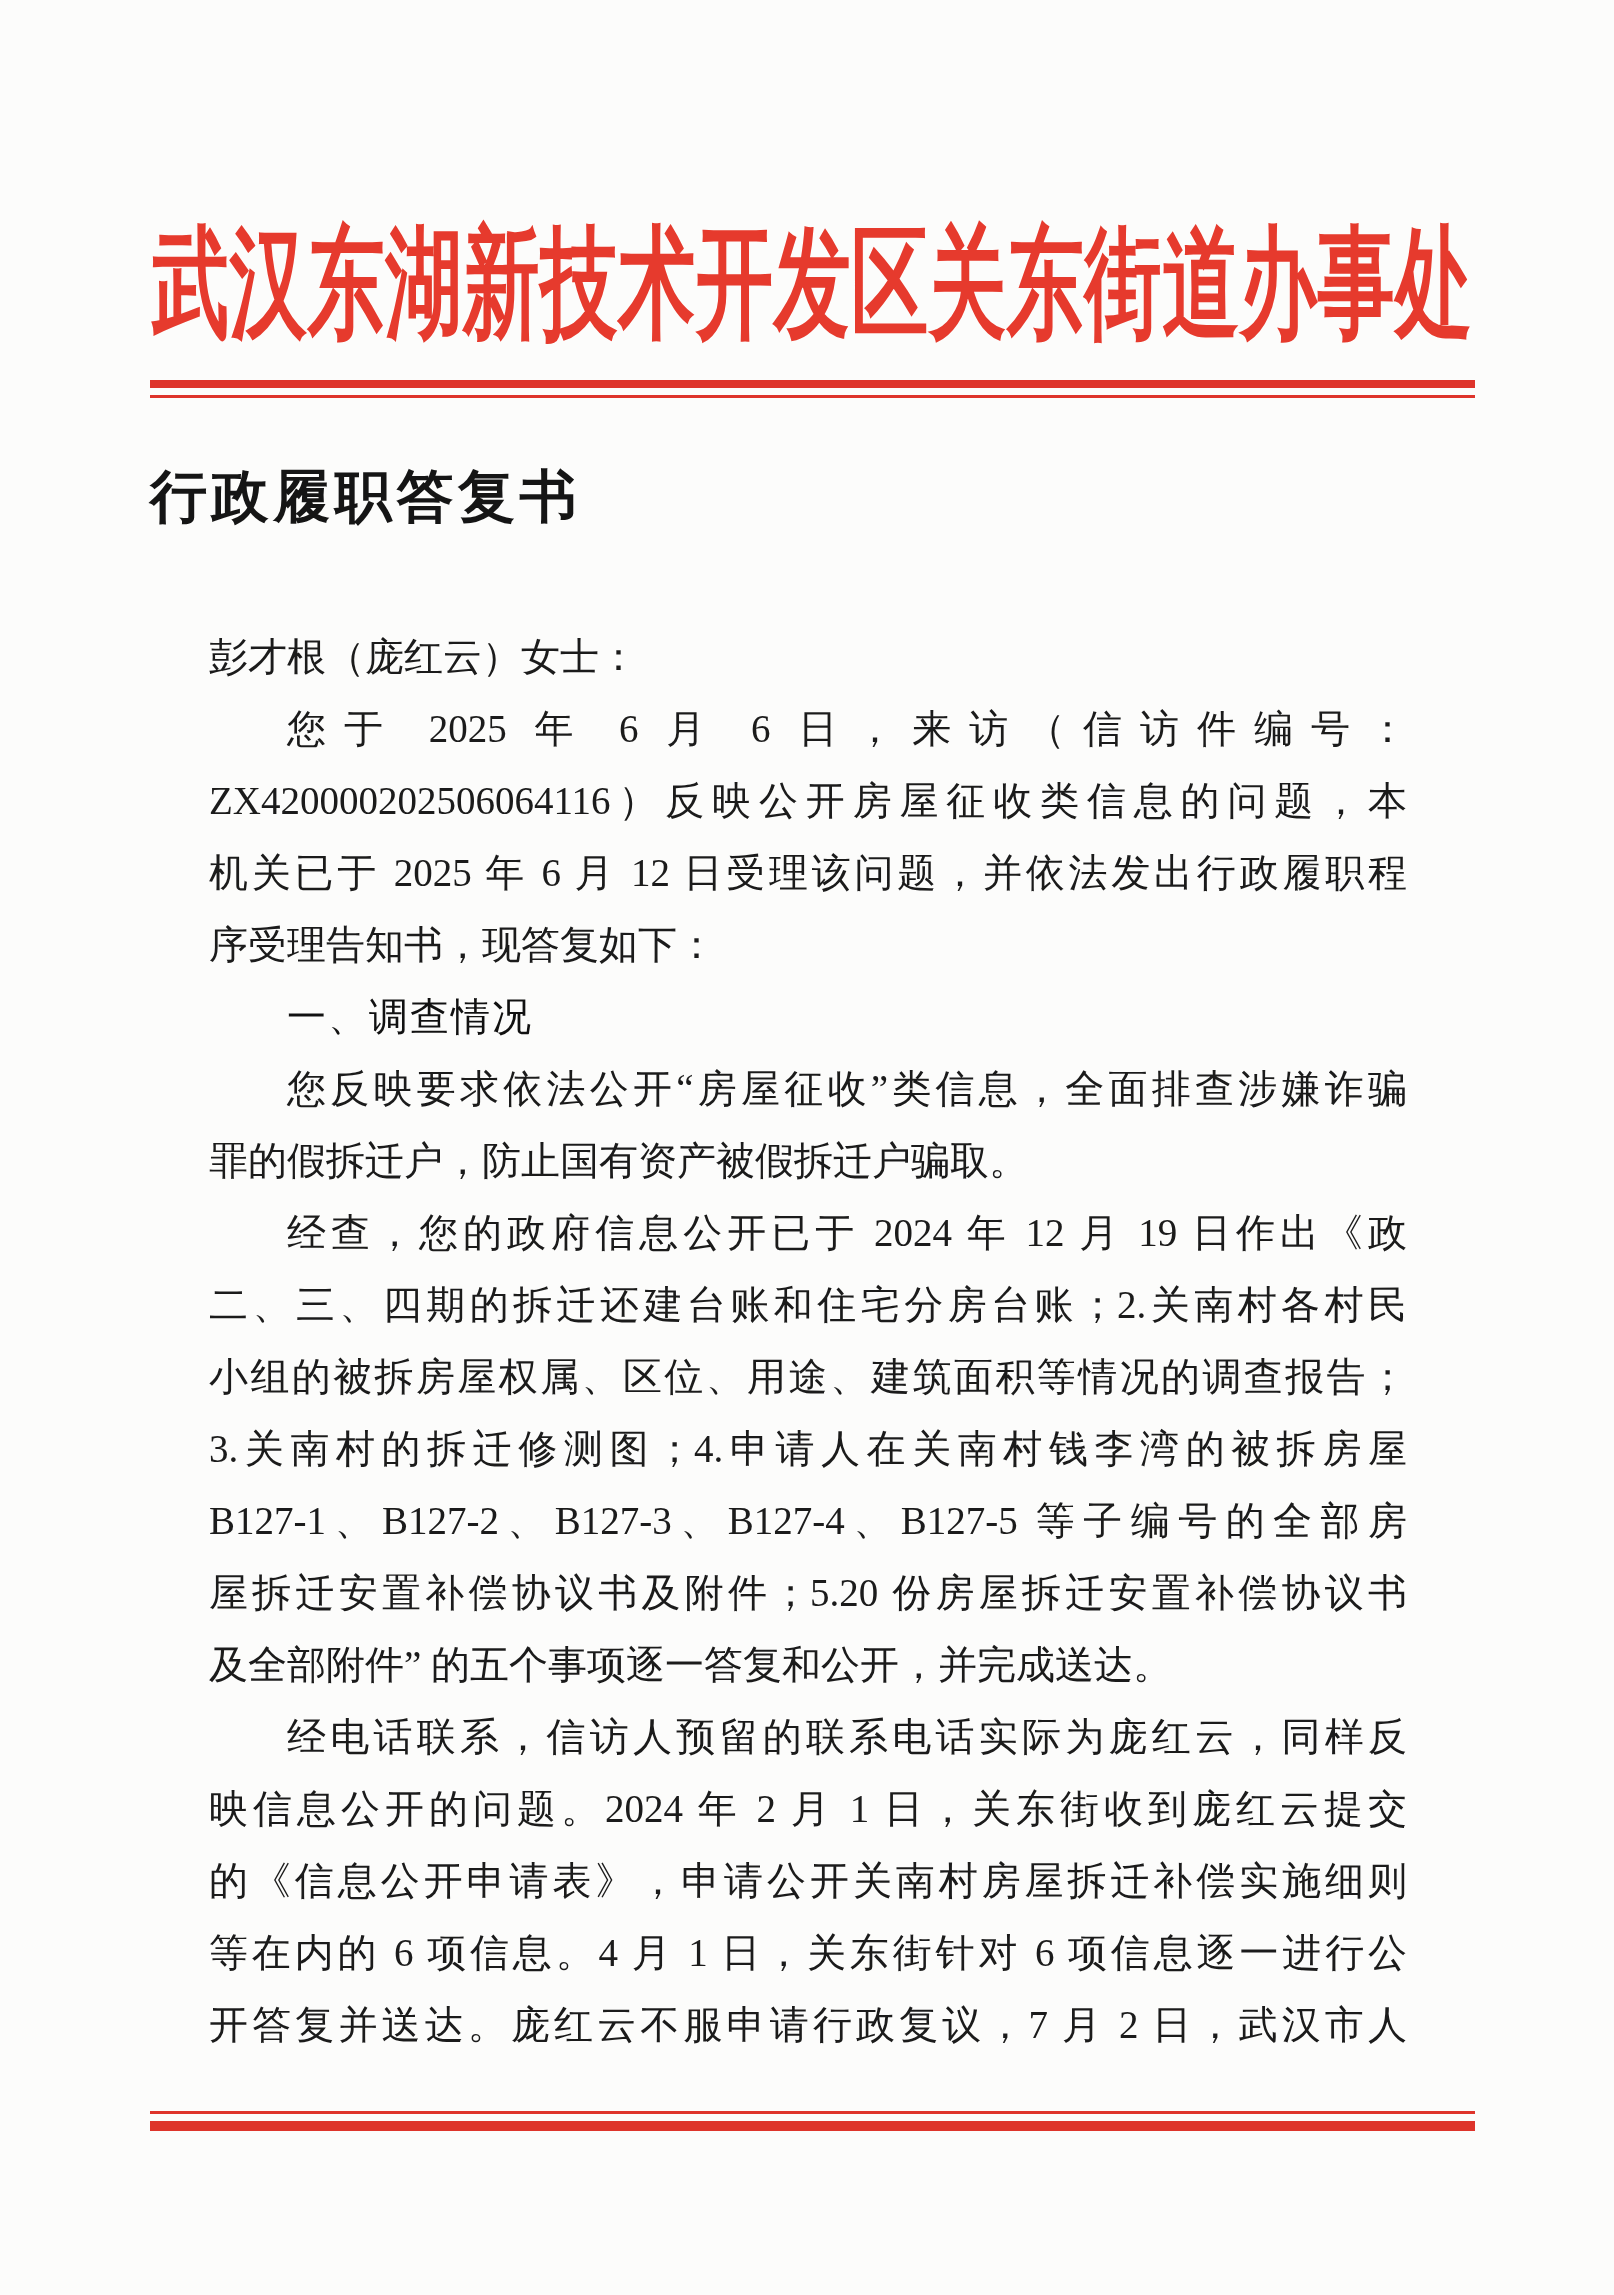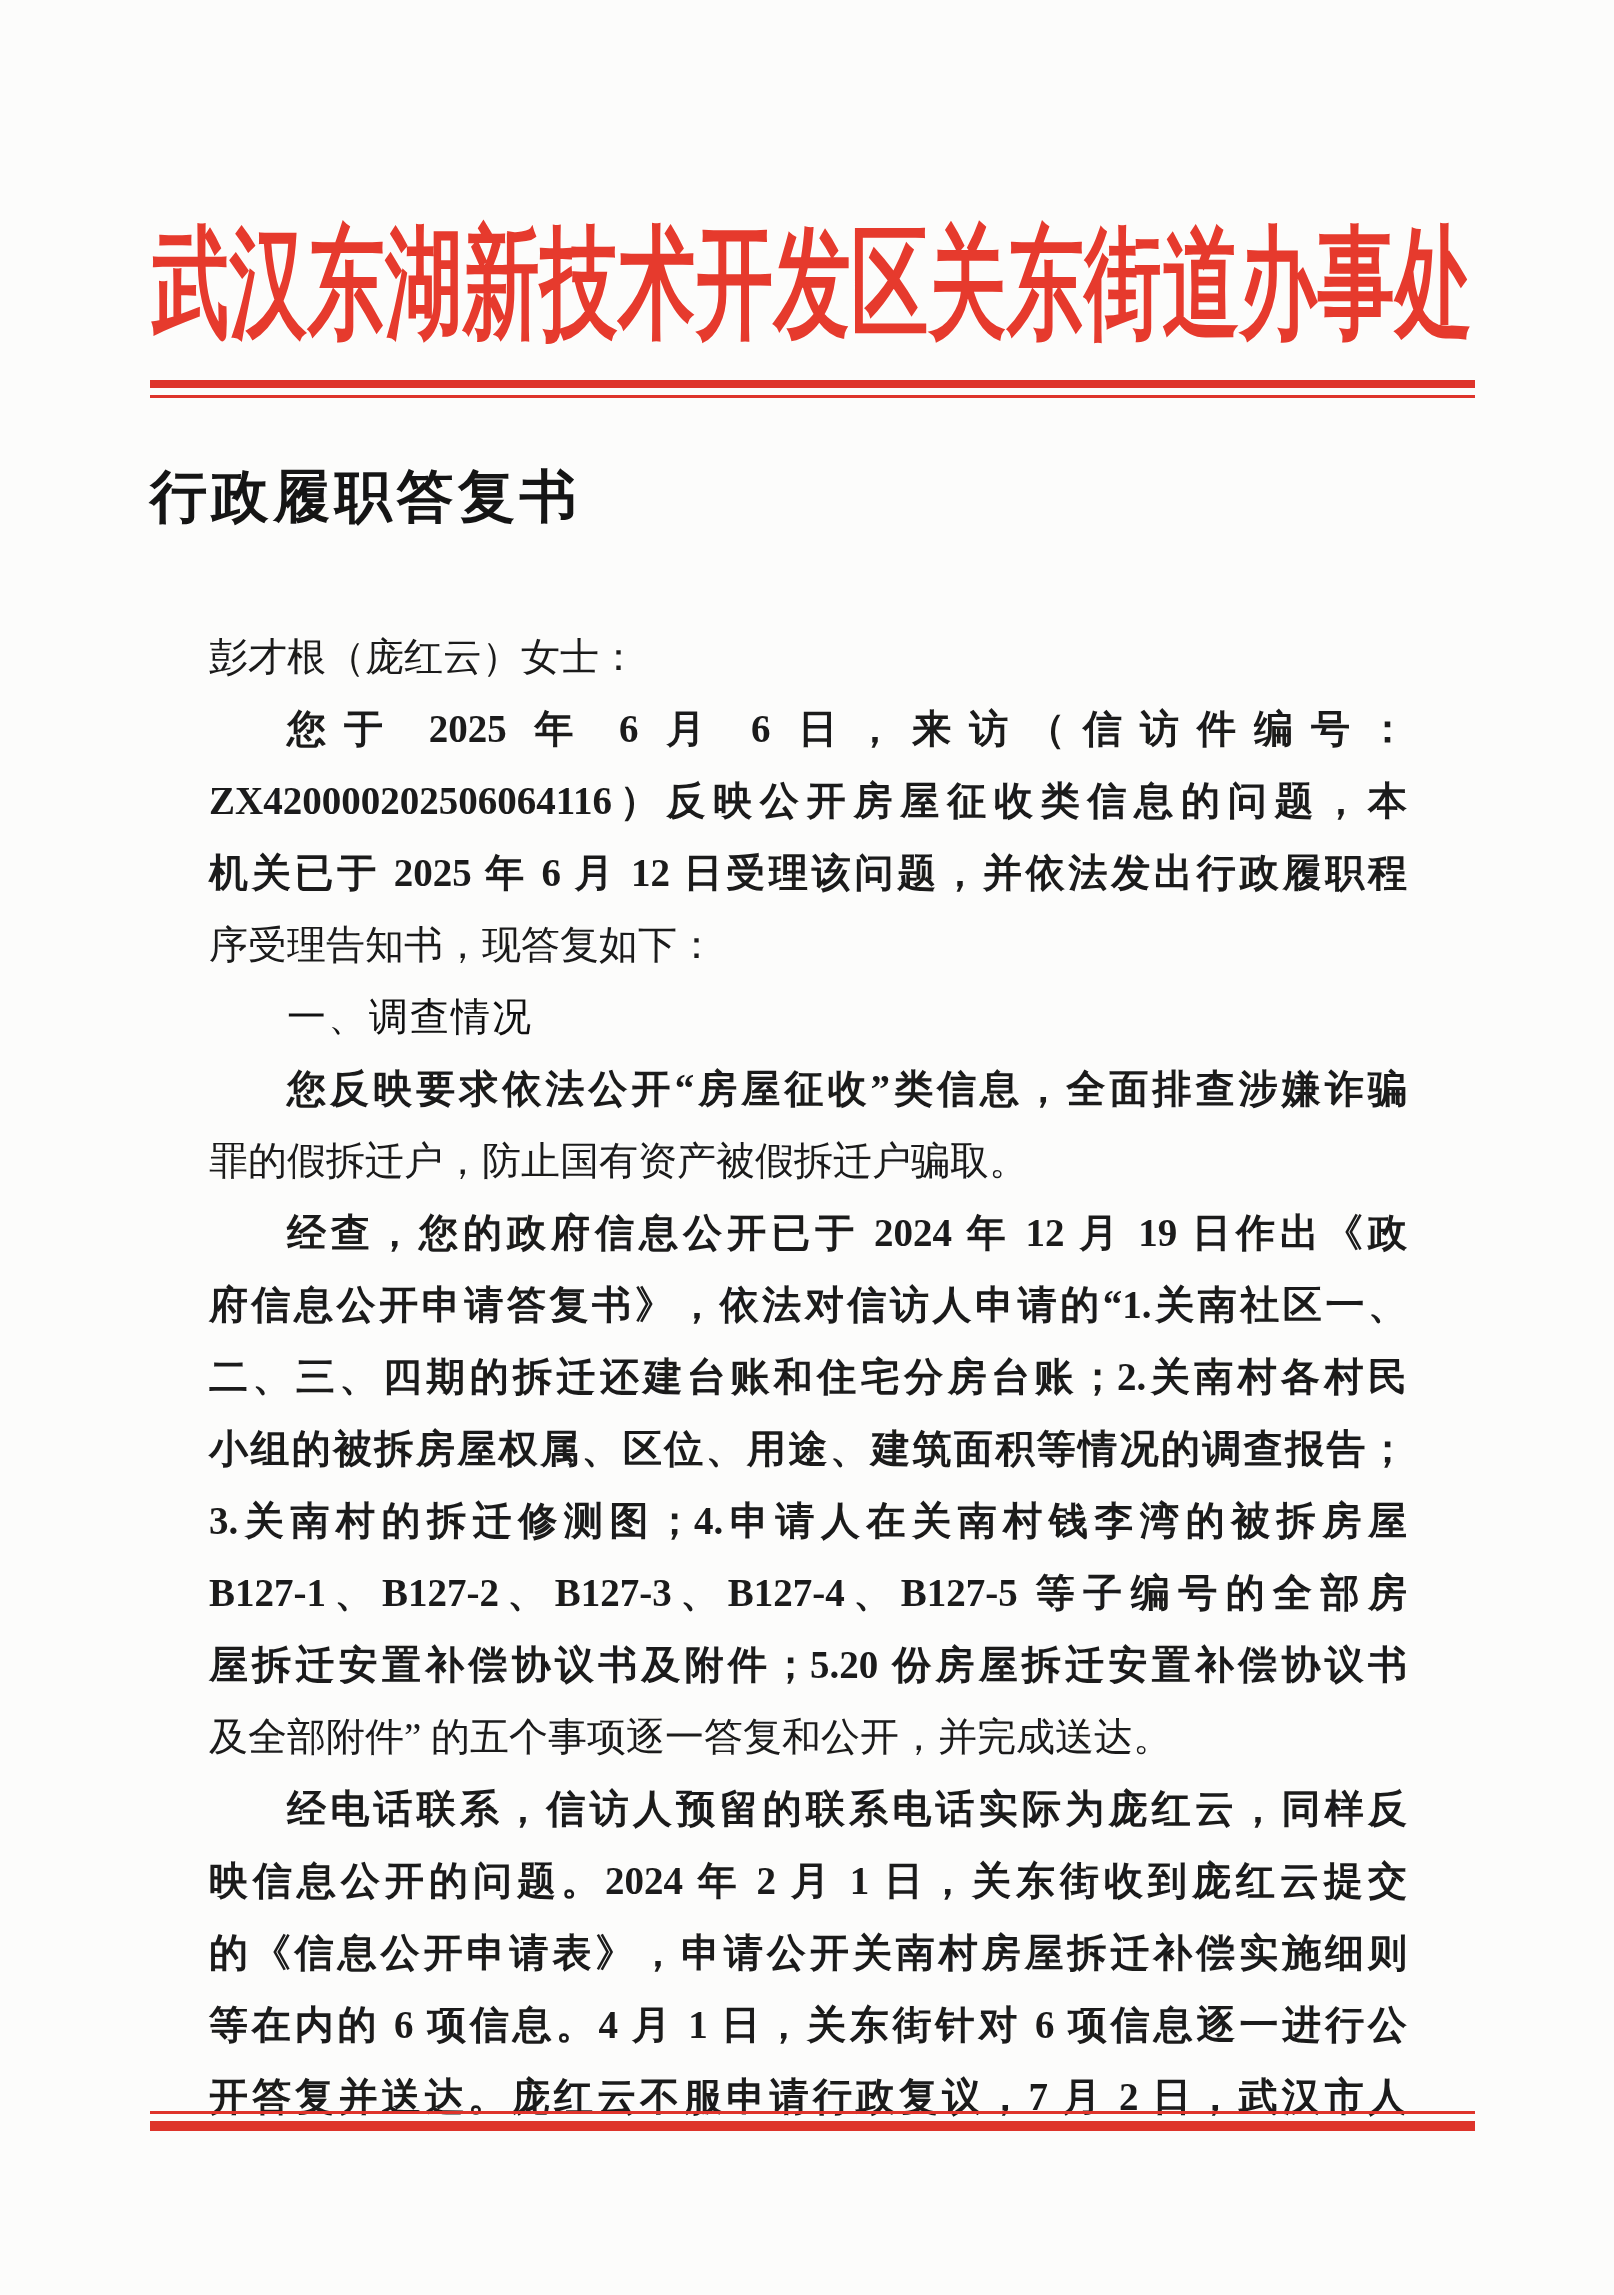--- a/index.html
+++ b/index.html
@@ -79,21 +79,20 @@
   .line {
     height: 72px;
     line-height: 72px;
     font-size: 39px;
     font-family: "Liberation Serif", "DejaVu Serif", serif;
     white-space: normal;
   }
   .line.justify {
     text-align: justify;
     text-align-last: justify;
-    font-weight: bold;
   }
   .line.indent { text-indent: 2em; }
   .line.heading {
     font-family: "Liberation Sans", "DejaVu Sans", sans-serif;
     font-weight: 400;
     letter-spacing: 2px;
     color: #111111;
   }
 </style>
 </head>
@@ -111,21 +110,20 @@
   <div class="body-text" id="body-lines">
       <div class="line">彭才根（庞红云）女士：</div>
       <div class="line justify indent">您于 2025 年 6 月 6 日，来访（信访件编号：</div>
       <div class="line justify">ZX420000202506064116）反映公开房屋征收类信息的问题，本</div>
       <div class="line justify">机关已于 2025 年 6 月 12 日受理该问题，并依法发出行政履职程</div>
       <div class="line">序受理告知书，现答复如下：</div>
       <div class="line indent heading">一、调查情况</div>
       <div class="line justify indent">您反映要求依法公开“房屋征收”类信息，全面排查涉嫌诈骗</div>
       <div class="line">罪的假拆迁户，防止国有资产被假拆迁户骗取。</div>
       <div class="line justify indent">经查，您的政府信息公开已于 2024 年 12 月 19 日作出《政</div>
-      <div class="line justify">府信息公开申请答复书》，依法对信访人申请的“1.关南社区一、</div>
       <div class="line justify">二、三、四期的拆迁还建台账和住宅分房台账；2.关南村各村民</div>
       <div class="line justify">小组的被拆房屋权属、区位、用途、建筑面积等情况的调查报告；</div>
       <div class="line justify">3.关南村的拆迁修测图；4.申请人在关南村钱李湾的被拆房屋</div>
       <div class="line justify">B127-1、B127-2、B127-3、B127-4、B127-5 等子编号的全部房</div>
       <div class="line justify">屋拆迁安置补偿协议书及附件；5.20 份房屋拆迁安置补偿协议书</div>
       <div class="line">及全部附件” 的五个事项逐一答复和公开，并完成送达。</div>
       <div class="line justify indent">经电话联系，信访人预留的联系电话实际为庞红云，同样反</div>
       <div class="line justify">映信息公开的问题。2024 年 2 月 1 日，关东街收到庞红云提交</div>
       <div class="line justify">的《信息公开申请表》，申请公开关南村房屋拆迁补偿实施细则</div>
       <div class="line justify">等在内的 6 项信息。4 月 1 日，关东街针对 6 项信息逐一进行公</div>

